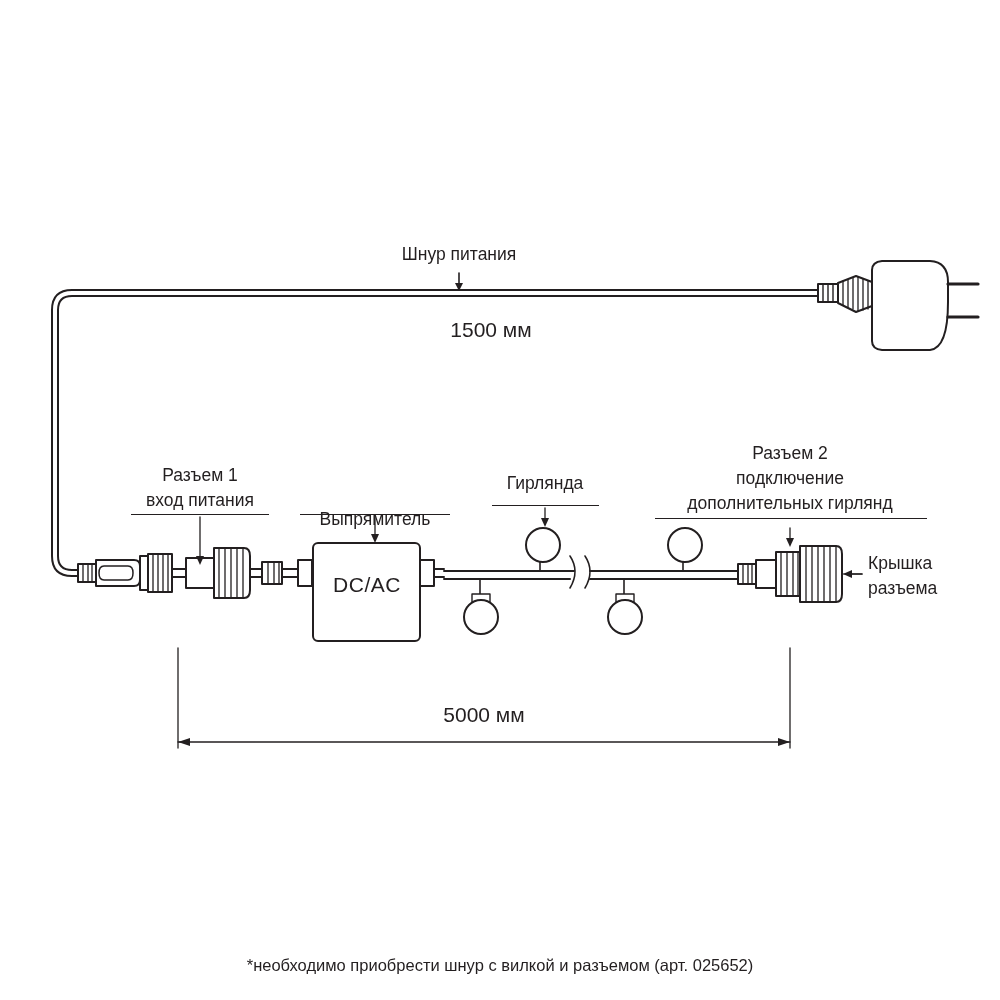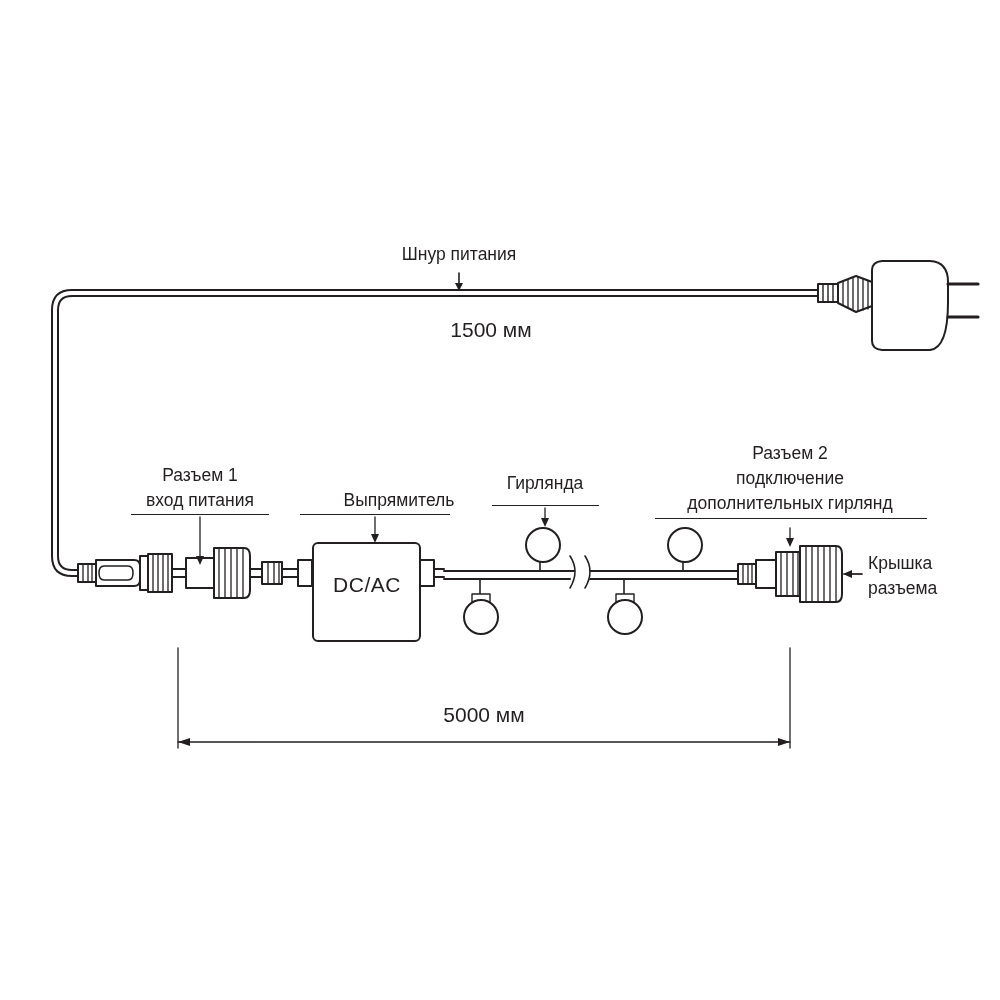--- a/index.html
+++ b/index.html
@@ -209,32 +209,33 @@
   </svg>
 
   <div class="lbl lbl-center t-17" style="left:459px; top:243px;">Шнур питания</div>
 
   <div class="lbl lbl-center t-21" style="left:459px; top:317px;margin-left:32px;">1500 мм</div>
 
   <div class="lbl lbl-center t-17" style="left:200px; top:464px;">Разъем 1</div>
   <div class="lbl lbl-center t-17" style="left:200px; top:489px;">вход питания</div>
   <div class="underline-box" style="left:131px; top:514px; width:138px;"></div>
 
-  <div class="lbl lbl-center t-17" style="left:375px; top:489px;margin-left:24px;">Выпрямитель</div>
+  <div class="lbl lbl-center t-17" style="left:375px; top:508px;">Выпрямитель</div>
   <div class="underline-box" style="left:300px; top:514px; width:150px;"></div>
 
   <div class="lbl lbl-center t-17" style="left:545px; top:472px;">Гирлянда</div>
   <div class="underline-box" style="left:492px; top:505px; width:107px;"></div>
 
   <div class="lbl lbl-center t-17" style="left:790px; top:442px;">Разъем 2</div>
   <div class="lbl lbl-center t-17" style="left:790px; top:467px;">подключение</div>
   <div class="lbl lbl-center t-17" style="left:790px; top:492px;text-align:center;">дополнительных гирлянд</div>
   <div class="underline-box" style="left:655px; top:518px; width:272px;"></div>
 
   <div class="lbl lbl-left t-17" style="left:868px; top:552px;">Крышка</div>
   <div class="lbl lbl-left t-17" style="left:868px; top:577px;">разъема</div>
 
   <div class="dcac-text" style="left:367px; top:573px;">DC/AC</div>
 
   <div class="lbl lbl-center t-21" style="left:484px; top:702px;">5000 мм</div>
 
+  <div class="lbl lbl-center t-16" style="left:500px; top:955px;">*необходимо приобрести шнур с вилкой и разъемом (арт. 025652)</div>
 
 </div>
 
 </body></html>

